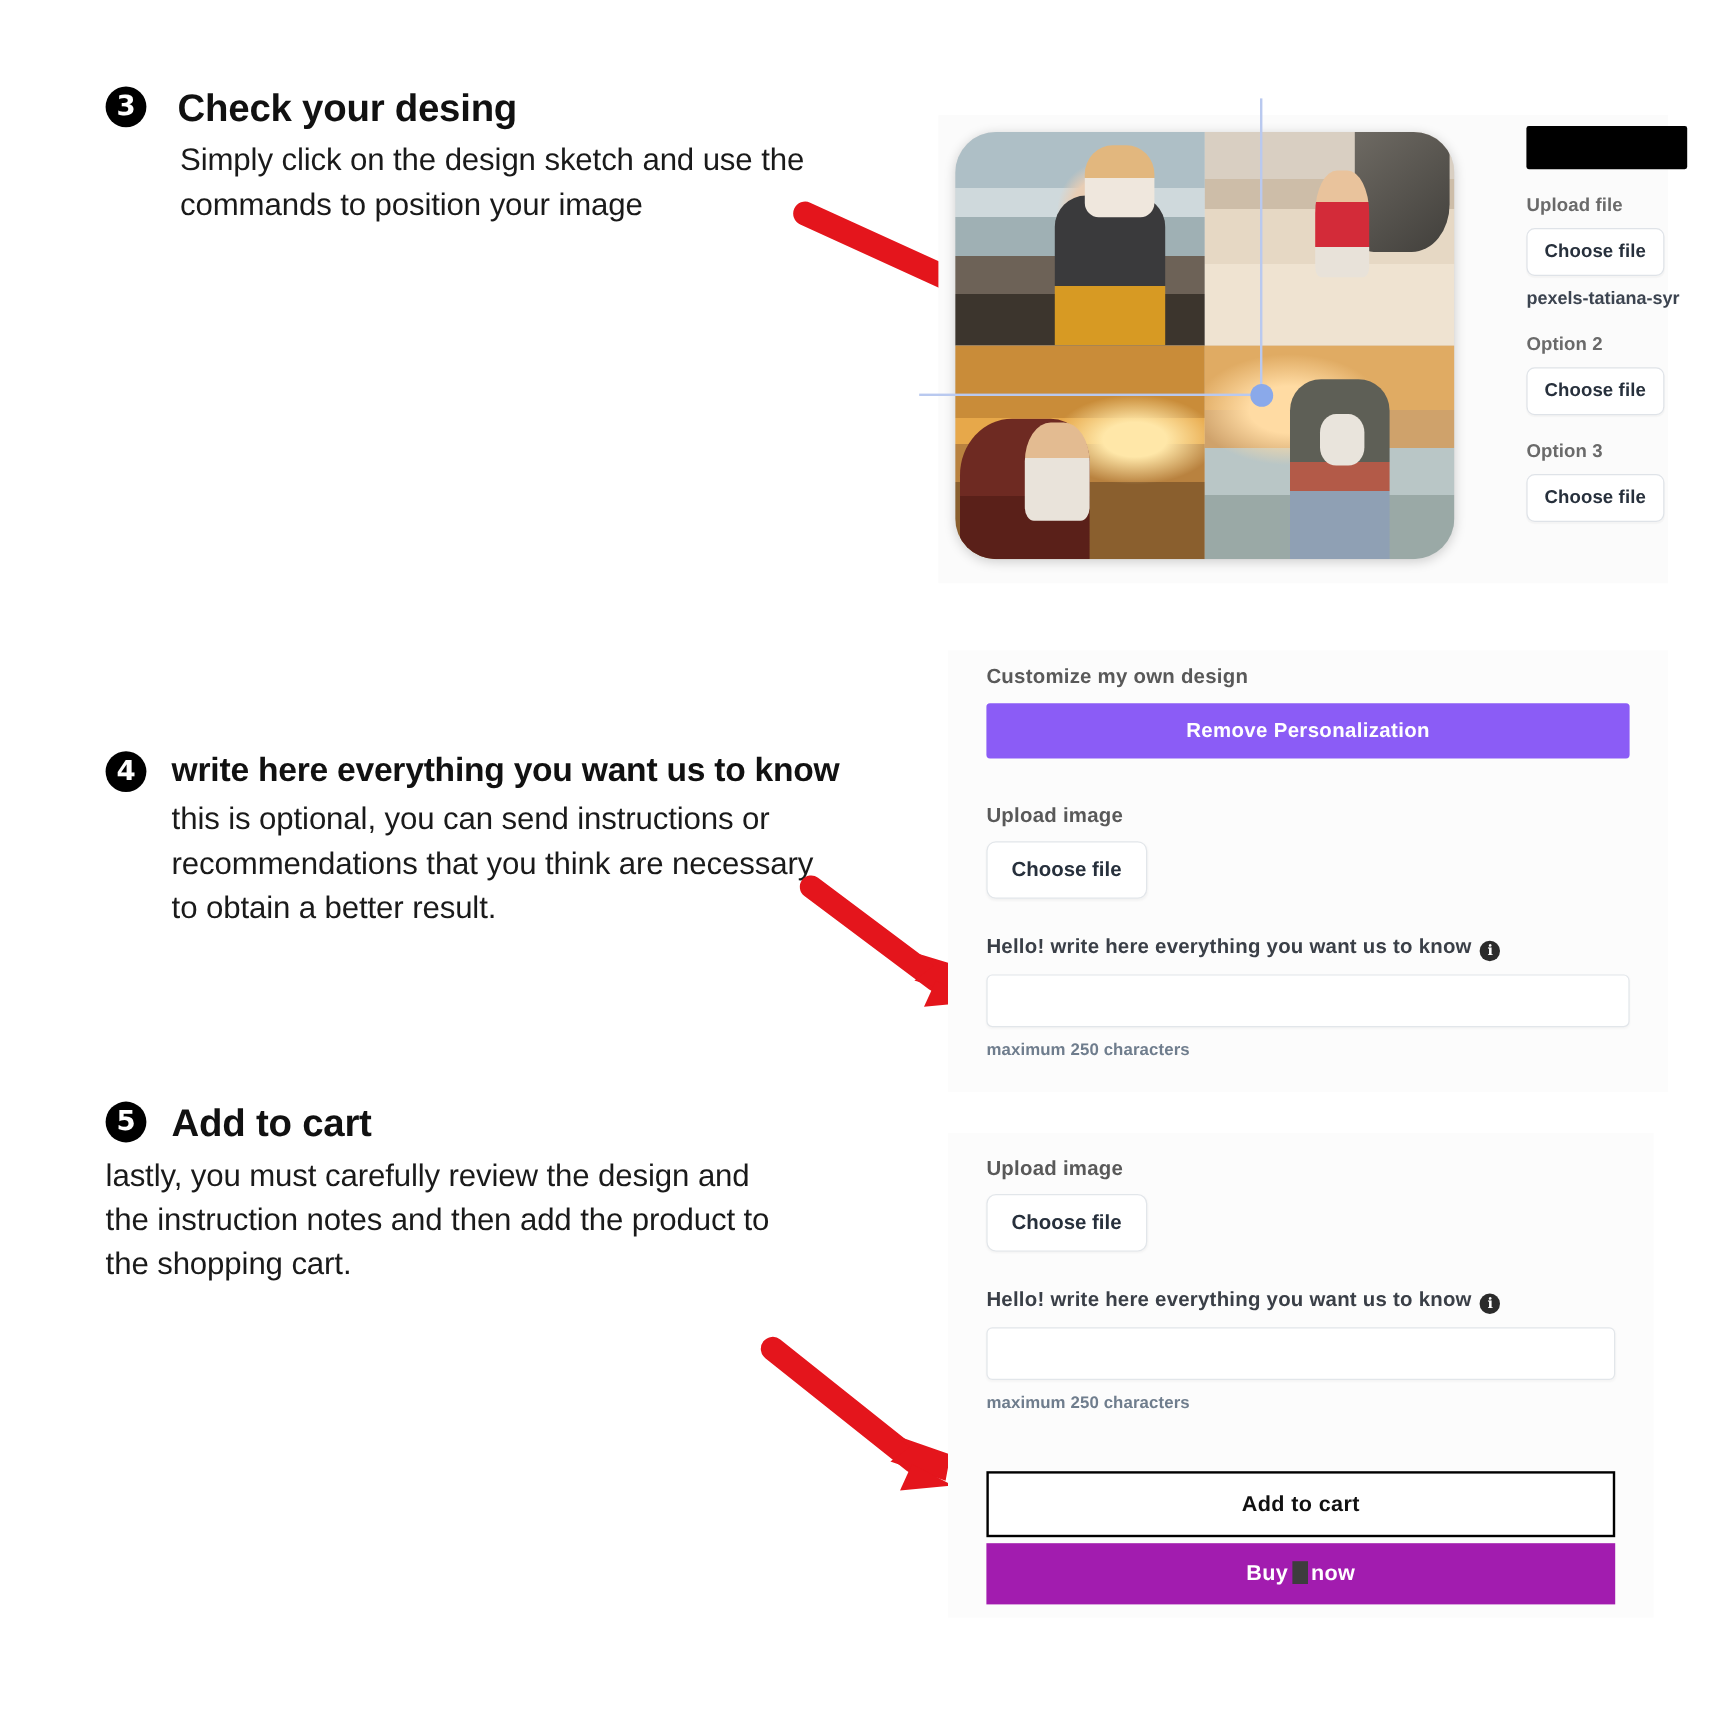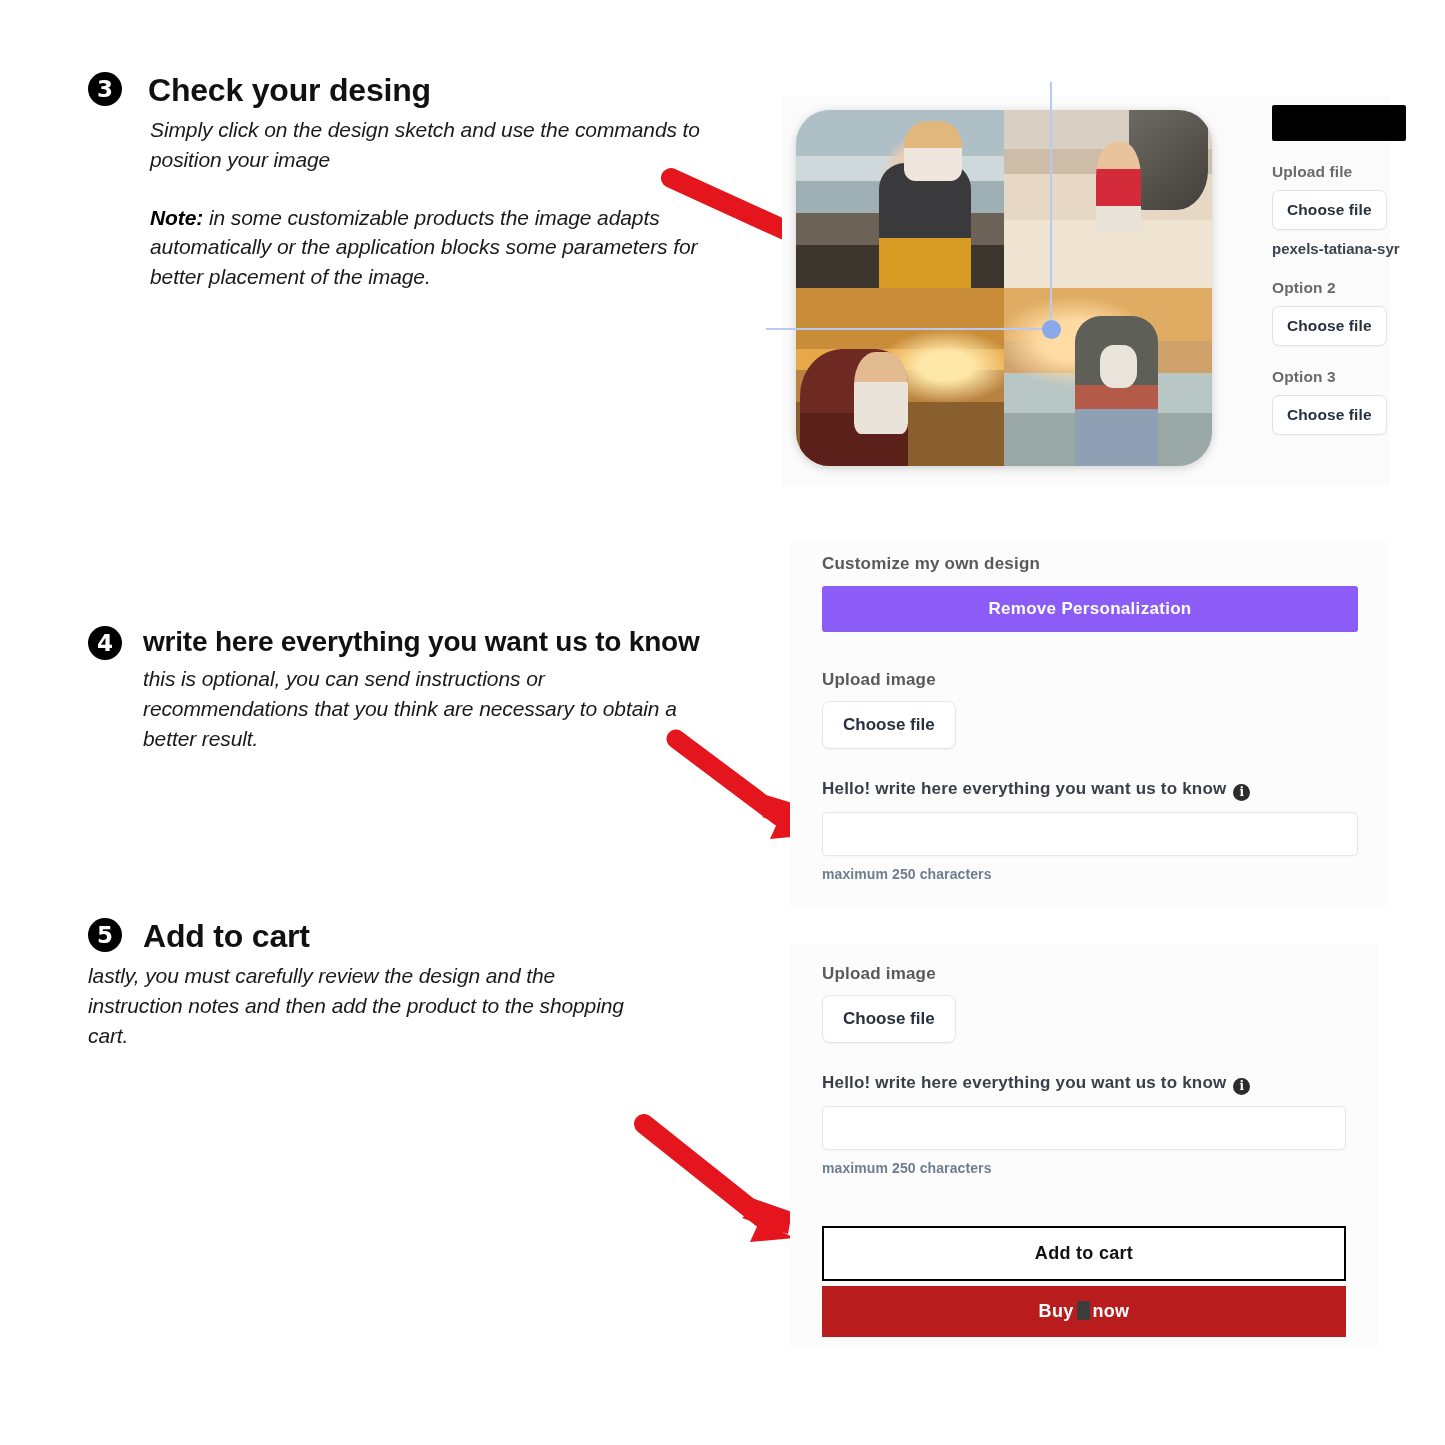--- a/index.html
+++ b/index.html
@@ -23,24 +23,23 @@
     display:flex;align-items:center;justify-content:center;
     line-height:1;
     font-family:"DejaVu Sans", sans-serif;
   }
   .step-head{
     font-size:32px;font-weight:bold;color:#111;
     letter-spacing:-0.2px;
     margin:0;
   }
   .step-body{
-    font-size:21px;color:#1a1a1a;line-height:1.42;
+    font-size:26px;color:#1a1a1a;line-height:1.42;
     margin:6px 0 0 0;
     letter-spacing:-0.1px;
-    font-style:italic;
   }
   .step-body b{font-weight:bold;color:#000;}
 
   #step3{left:88px;top:72px;width:700px;}
   #step3 .step-head{margin-left:60px;}
   #step3 .step-body{margin-left:62px;width:580px;}
   #step3 .gap{height:22px;}
 
   #step4{left:88px;top:626px;width:720px;}
   #step4 .step-head{margin-left:55px;font-size:28px;}
@@ -155,39 +154,38 @@
     width:17px;height:17px;border-radius:50%;background:#2b2b2b;color:#fff;
     font-size:12px;font-weight:bold;line-height:17px;text-align:center;
     font-family:"DejaVu Serif", serif;
   }
   .btn-outline{
     border:2px solid #000;background:#fff;color:#111;
     text-align:center;font-size:18px;font-weight:bold;
     padding:15px 0;letter-spacing:.3px;
   }
   .btn-solid{
-    background:#b91c1c;color:#fff;text-align:center;
+    background:#a21caf;color:#fff;text-align:center;
     font-size:18px;font-weight:bold;padding:15px 0;letter-spacing:.3px;
   }
   .buy-glyph{
     display:inline-block;width:13px;height:19px;background:#3d3d3d;
     vertical-align:-3px;margin:0 3px;
   }
 </style>
 </head>
 <body>
 
 <div class="stage">
 
   <div class="step" id="step3">
     <div class="badge">3</div>
     <h2 class="step-head">Check your desing</h2>
     <p class="step-body">Simply click on the design sketch and use the commands to position your image</p>
     <div class="gap"></div>
-    <p class="step-body"><b>Note:</b><span> in some customizable products the image adapts automatically or the application blocks some parameters for better placement of the image.</span></p>
   </div>
 
   <div class="step" id="step4">
     <div class="badge">4</div>
     <h2 class="step-head">write here everything you want us to know</h2>
     <p class="step-body">this is optional, you can send instructions or recommendations that you think are necessary to obtain a better result.</p>
   </div>
 
   <div class="step" id="step5">
     <div class="badge">5</div>

